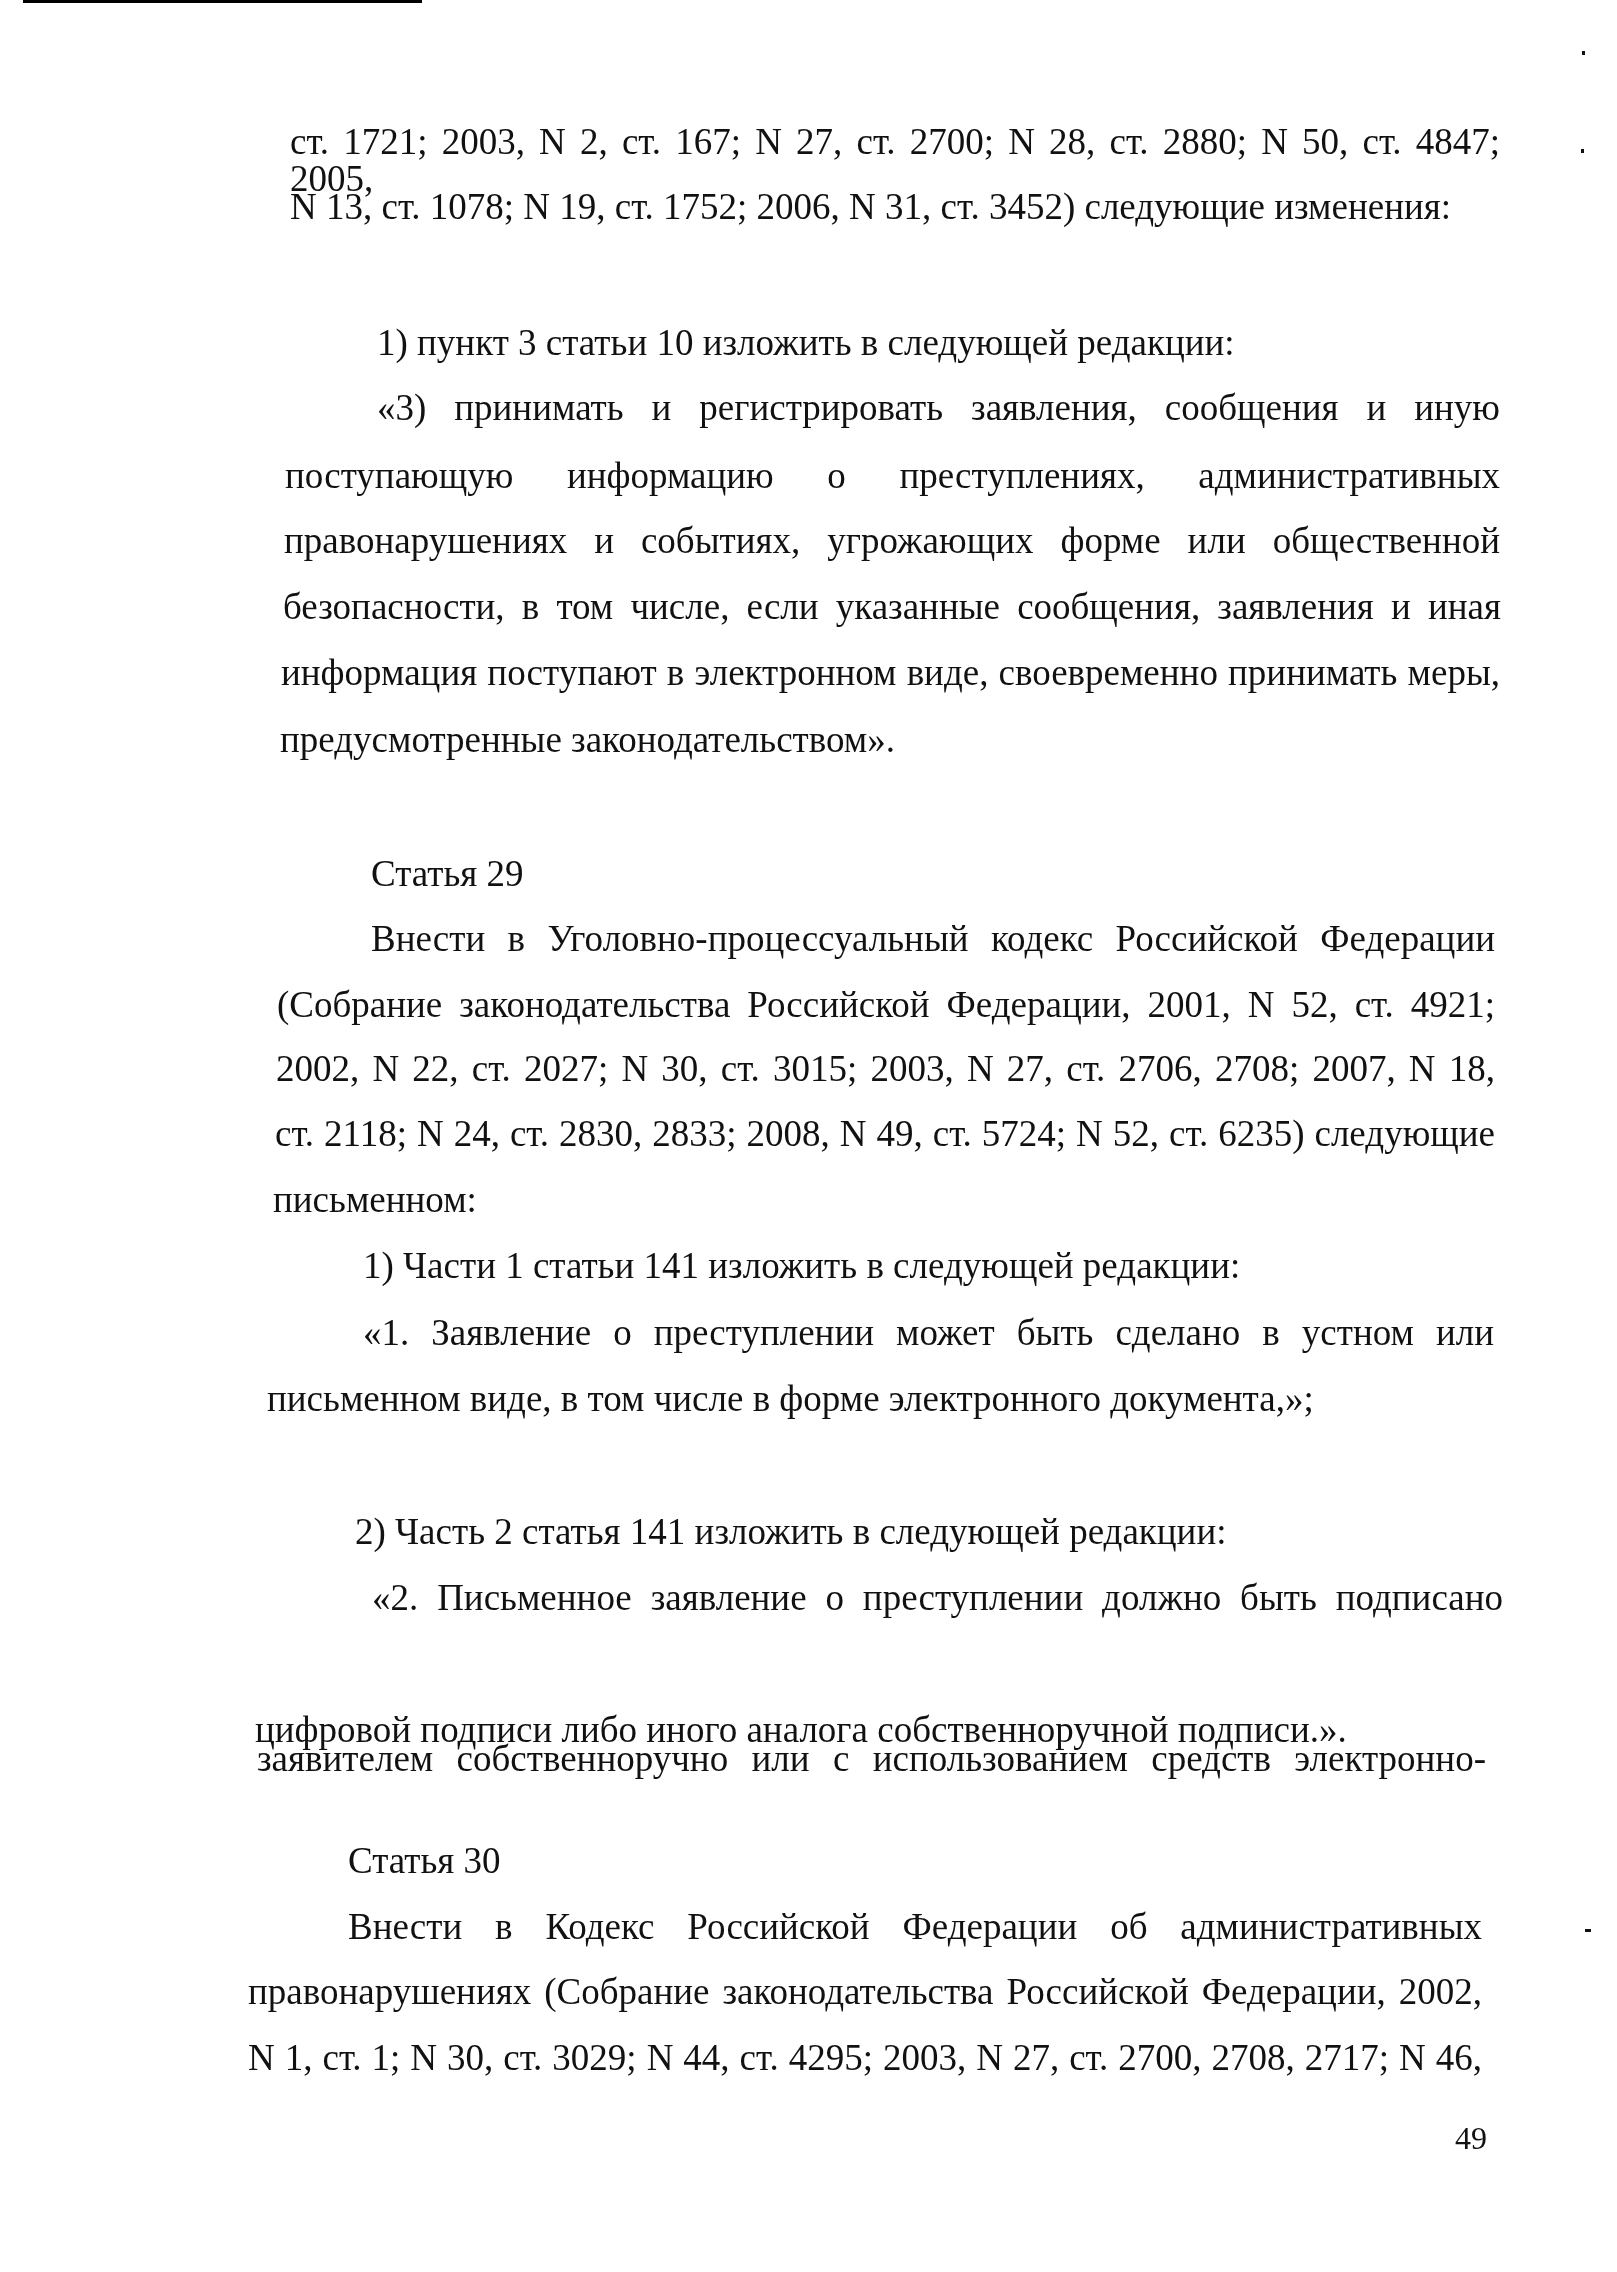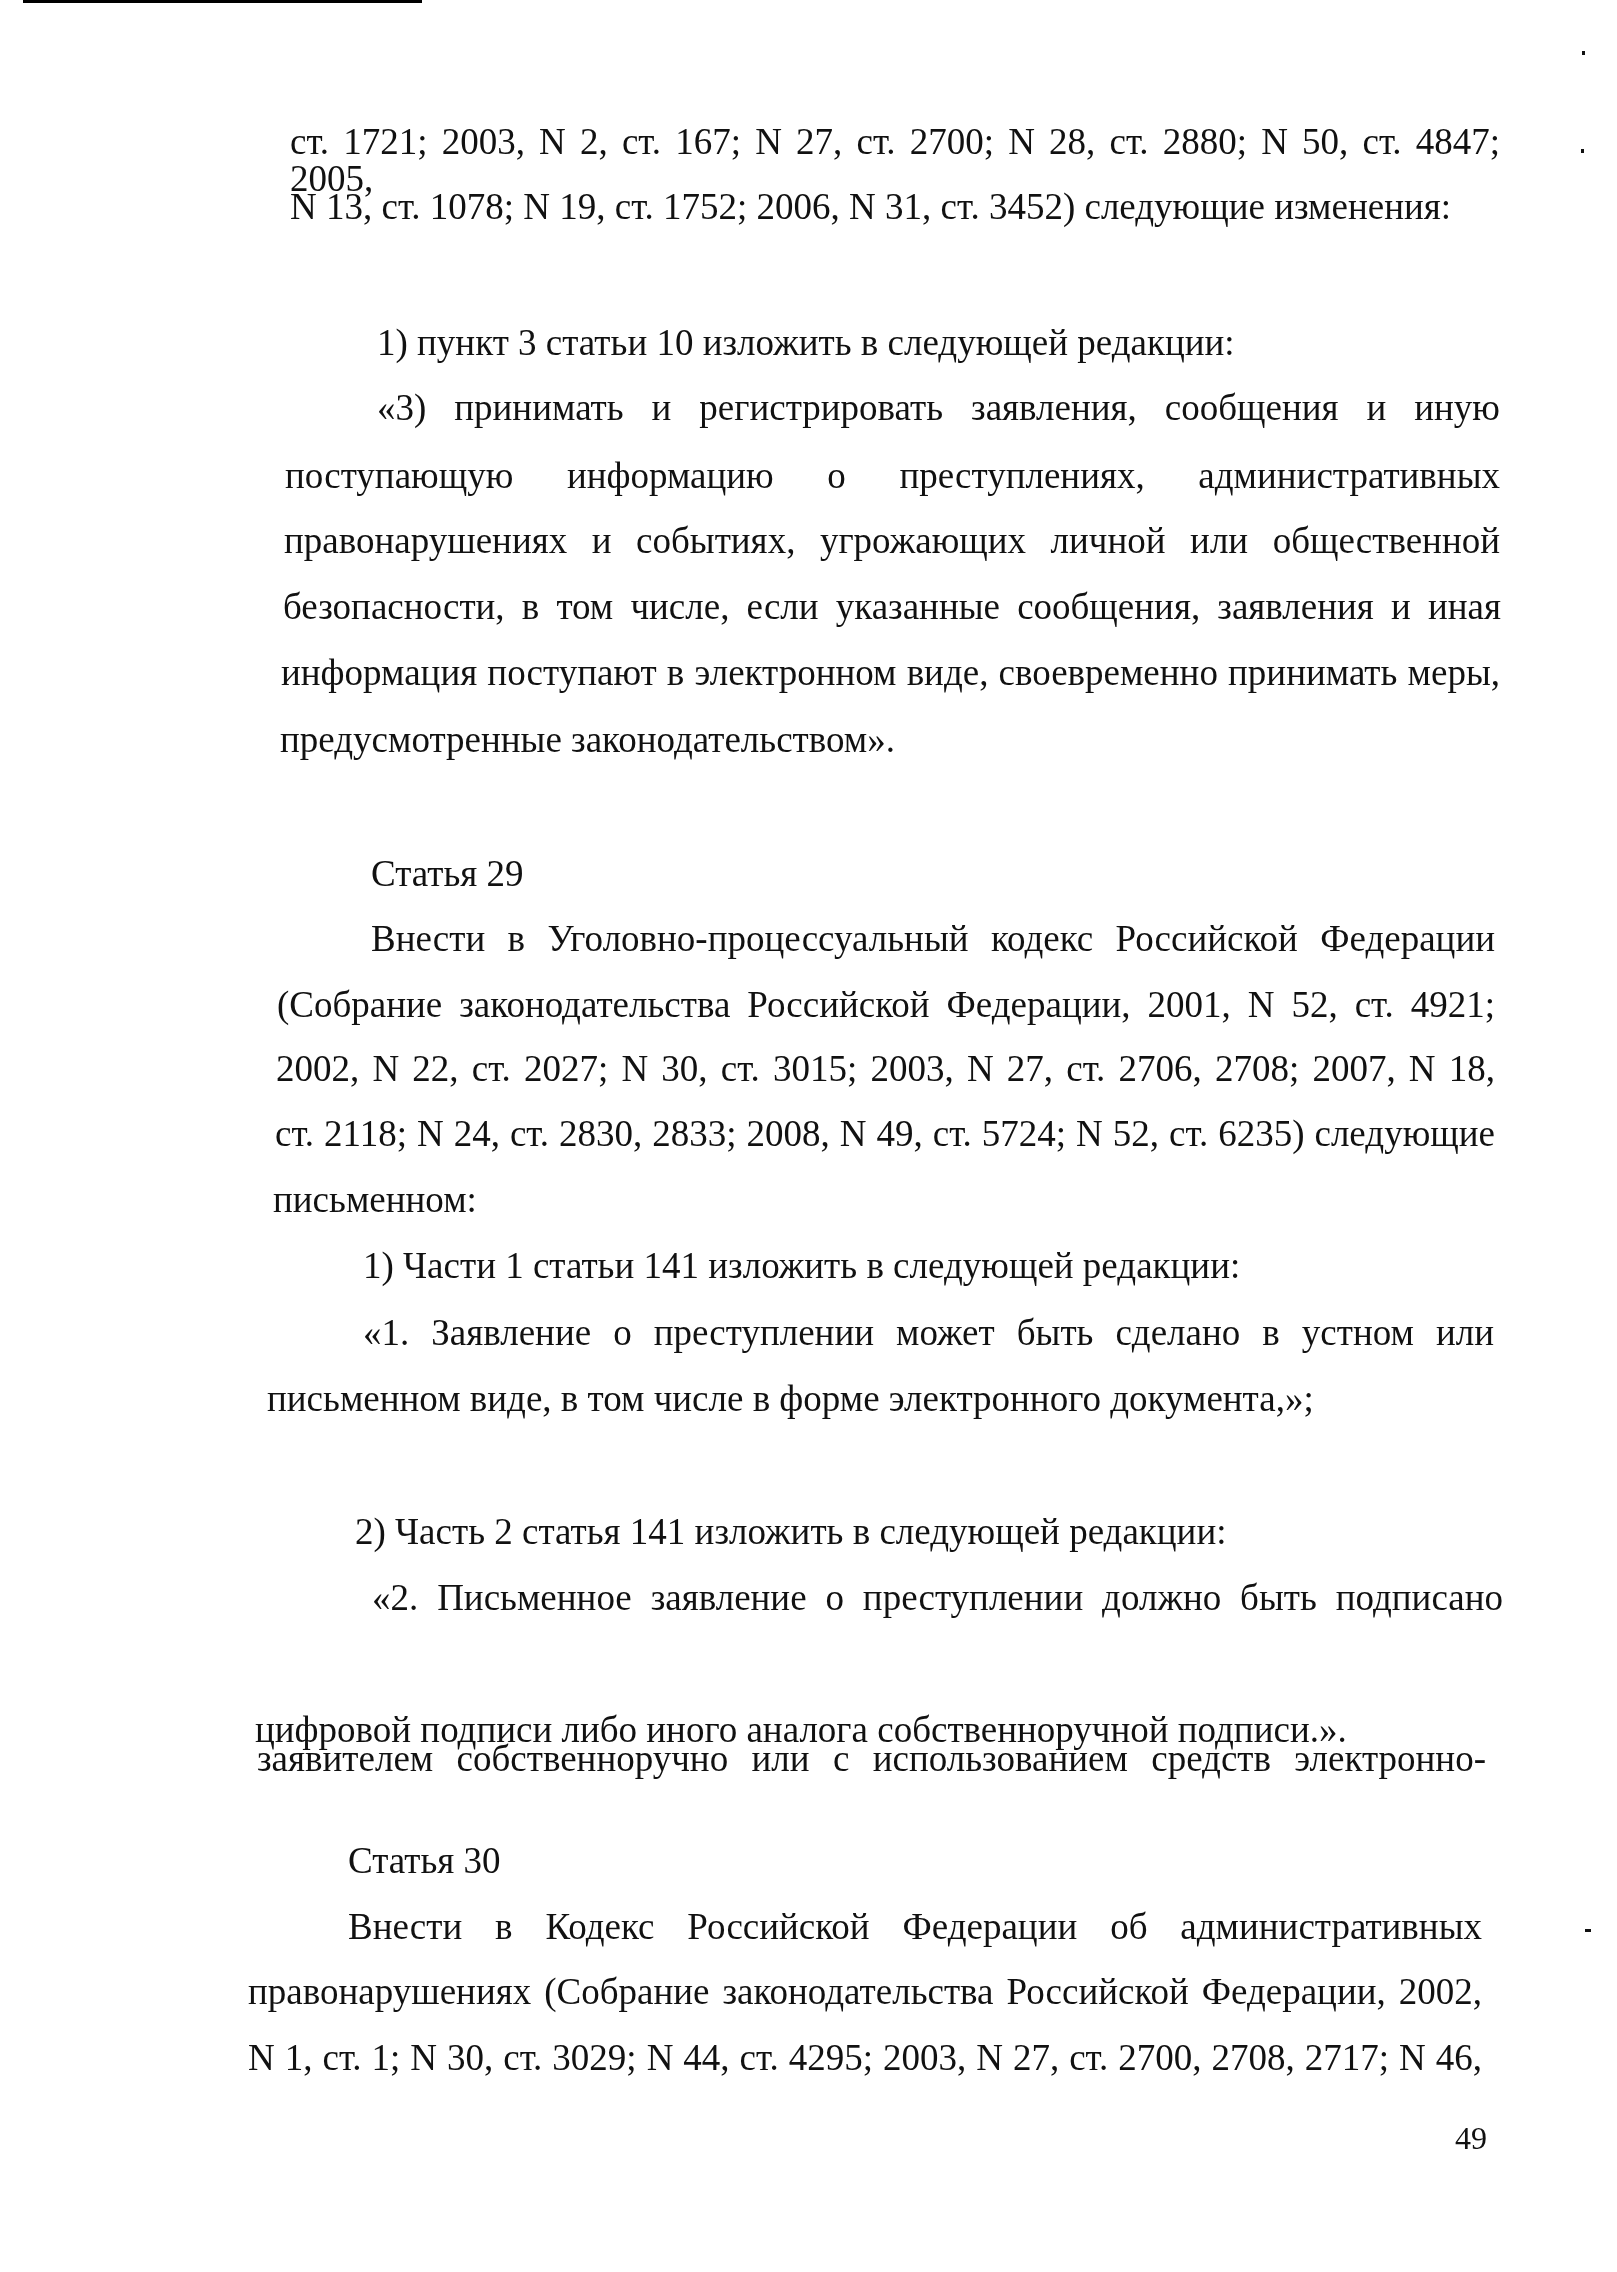--- a/index.html
+++ b/index.html
@@ -19,21 +19,21 @@
 <div class="speck" style="left:1582px;top:51px;width:3.2px;height:3.9px"></div>
 <div class="speck" style="left:1581px;top:149px;width:3.2px;height:3.9px"></div>
 <div class="speck" style="left:1585px;top:1929px;width:5.8px;height:2.6px"></div>
 
 <div class="line just" style="left:290px;top:123px;width:1210px">ст. 1721; 2003, N 2, ст. 167; N 27, ст. 2700; N 28, ст. 2880; N 50, ст. 4847; 2005,</div>
 <div class="line" style="left:290px;top:188px">N 13, ст. 1078; N 19, ст. 1752; 2006, N 31, ст. 3452) следующие изменения:</div>
 
 <div class="line" style="left:377px;top:324px">1) пункт 3 статьи 10 изложить в следующей редакции:</div>
 <div class="line just" style="left:377px;top:389px;width:1123px">«3) принимать и регистрировать заявления, сообщения и иную</div>
 <div class="line just" style="left:285px;top:457px;width:1215px">поступающую информацию о преступлениях, административных</div>
-<div class="line just" style="left:284px;top:522px;width:1216px">правонарушениях и событиях, угрожающих личной или общественной</div>
+<div class="line just" style="left:284px;top:522px;width:1216px">правонарушениях и событиях, угрожающих форме или общественной</div>
 <div class="line just" style="left:283px;top:588px;width:1218px">безопасности, в том числе, если указанные сообщения, заявления и иная</div>
 <div class="line just" style="left:281px;top:654px;width:1219px">информация поступают в электронном виде, своевременно принимать меры,</div>
 <div class="line" style="left:280px;top:721px">предусмотренные законодательством».</div>
 
 <div class="line heading" style="left:371px;top:855px">Статья 29</div>
 <div class="line just" style="left:371px;top:920px;width:1124px">Внести в Уголовно-процессуальный кодекс Российской Федерации</div>
 <div class="line just" style="left:277px;top:986px;width:1218px">(Собрание законодательства Российской Федерации, 2001, N 52, ст. 4921;</div>
 <div class="line just" style="left:276px;top:1050px;width:1219px">2002, N 22, ст. 2027; N 30, ст. 3015; 2003, N 27, ст. 2706, 2708; 2007, N 18,</div>
 <div class="line just" style="left:275px;top:1115px;width:1220px">ст. 2118; N 24, ст. 2830, 2833; 2008, N 49, ст. 5724; N 52, ст. 6235) следующие</div>
 <div class="line" style="left:273px;top:1181px">письменном:</div>

